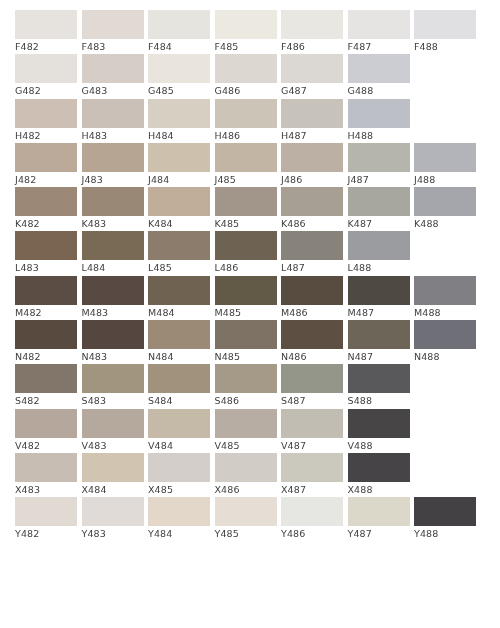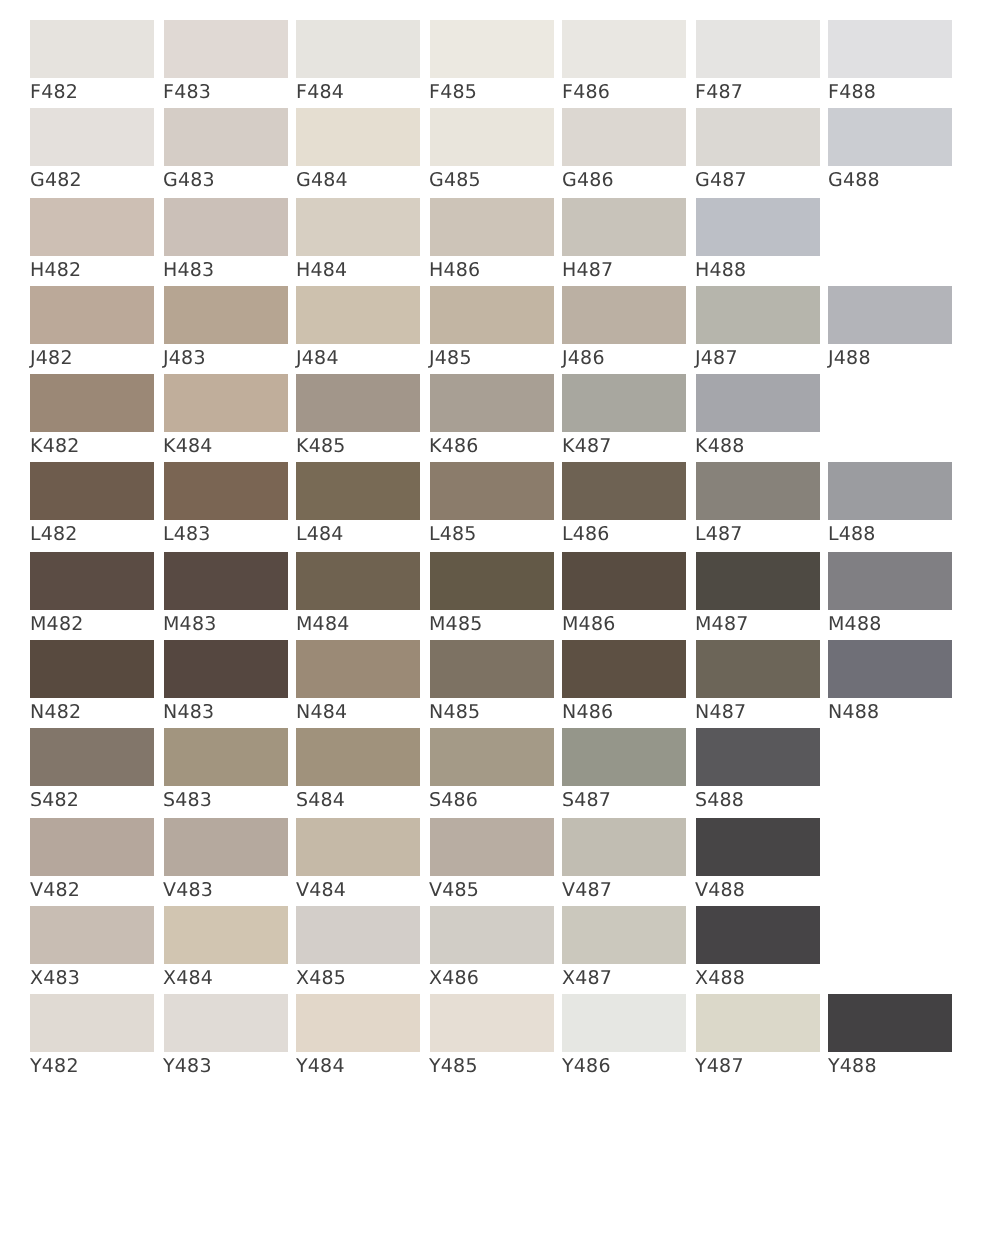--- a/index.html
+++ b/index.html
@@ -86,24 +86,20 @@
     <div class="swatch-row">
       <div class="swatch-cell">
         <div class="swatch-chip" style="background-color: rgb(228, 224, 220);"></div>
         <div class="swatch-label">G482</div>
       </div>
       <div class="swatch-cell">
         <div class="swatch-chip" style="background-color: rgb(213, 205, 198);"></div>
         <div class="swatch-label">G483</div>
       </div>
       <div class="swatch-cell">
-        <div class="swatch-chip" style="background-color: rgb(229, 222, 209);"></div>
-        <div class="swatch-label">G484</div>
-      </div>
-      <div class="swatch-cell">
         <div class="swatch-chip" style="background-color: rgb(233, 229, 220);"></div>
         <div class="swatch-label">G485</div>
       </div>
       <div class="swatch-cell">
         <div class="swatch-chip" style="background-color: rgb(220, 215, 209);"></div>
         <div class="swatch-label">G486</div>
       </div>
       <div class="swatch-cell">
         <div class="swatch-chip" style="background-color: rgb(219, 216, 211);"></div>
         <div class="swatch-label">G487</div>
@@ -168,20 +164,24 @@
         <div class="swatch-chip" style="background-color: rgb(179, 180, 185);"></div>
         <div class="swatch-label">J488</div>
       </div>
     </div>
     <div class="swatch-row">
       <div class="swatch-cell">
         <div class="swatch-chip" style="background-color: rgb(155, 136, 118);"></div>
         <div class="swatch-label">K482</div>
       </div>
       <div class="swatch-cell">
+        <div class="swatch-chip" style="background-color: rgb(154, 136, 119);"></div>
+        <div class="swatch-label">K483</div>
+      </div>
+      <div class="swatch-cell">
         <div class="swatch-chip" style="background-color: rgb(192, 174, 155);"></div>
         <div class="swatch-label">K484</div>
       </div>
       <div class="swatch-cell">
         <div class="swatch-chip" style="background-color: rgb(162, 150, 138);"></div>
         <div class="swatch-label">K485</div>
       </div>
       <div class="swatch-cell">
         <div class="swatch-chip" style="background-color: rgb(168, 159, 148);"></div>
         <div class="swatch-label">K486</div>
@@ -189,24 +189,20 @@
       <div class="swatch-cell">
         <div class="swatch-chip" style="background-color: rgb(168, 167, 159);"></div>
         <div class="swatch-label">K487</div>
       </div>
       <div class="swatch-cell">
         <div class="swatch-chip" style="background-color: rgb(165, 166, 171);"></div>
         <div class="swatch-label">K488</div>
       </div>
     </div>
     <div class="swatch-row">
-      <div class="swatch-cell">
-        <div class="swatch-chip" style="background-color: rgb(110, 92, 77);"></div>
-        <div class="swatch-label">L482</div>
-      </div>
       <div class="swatch-cell">
         <div class="swatch-chip" style="background-color: rgb(122, 101, 83);"></div>
         <div class="swatch-label">L483</div>
       </div>
       <div class="swatch-cell">
         <div class="swatch-chip" style="background-color: rgb(120, 106, 85);"></div>
         <div class="swatch-label">L484</div>
       </div>
       <div class="swatch-cell">
         <div class="swatch-chip" style="background-color: rgb(139, 124, 107);"></div>

